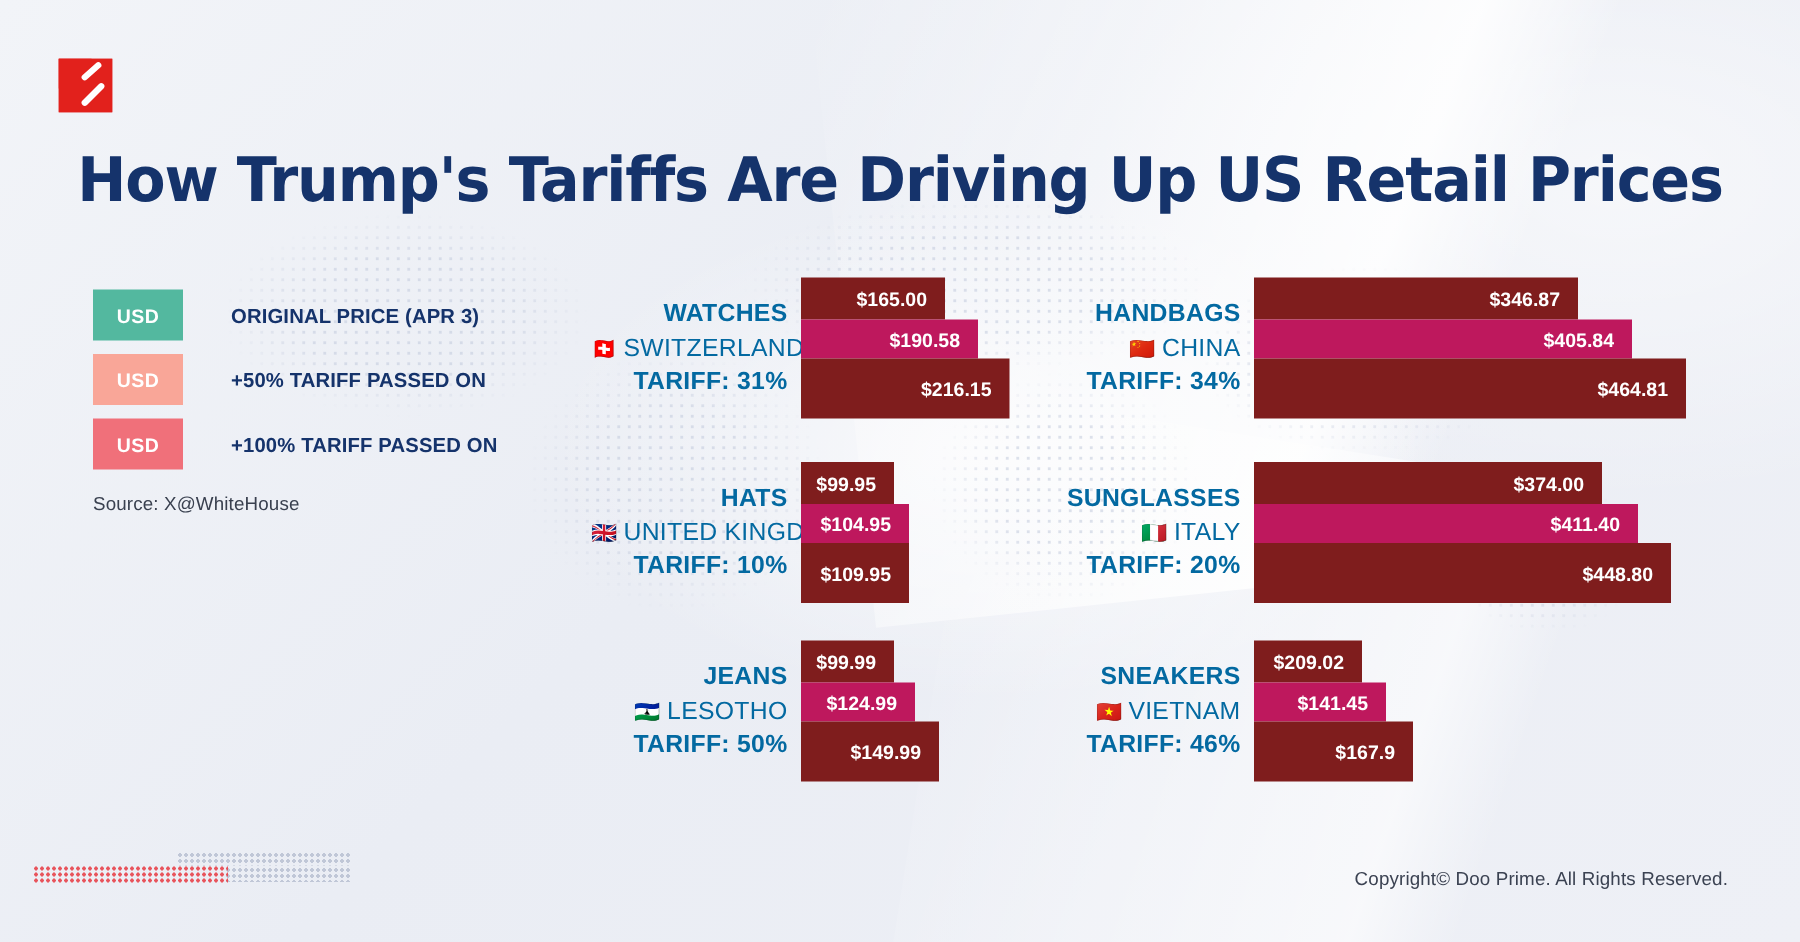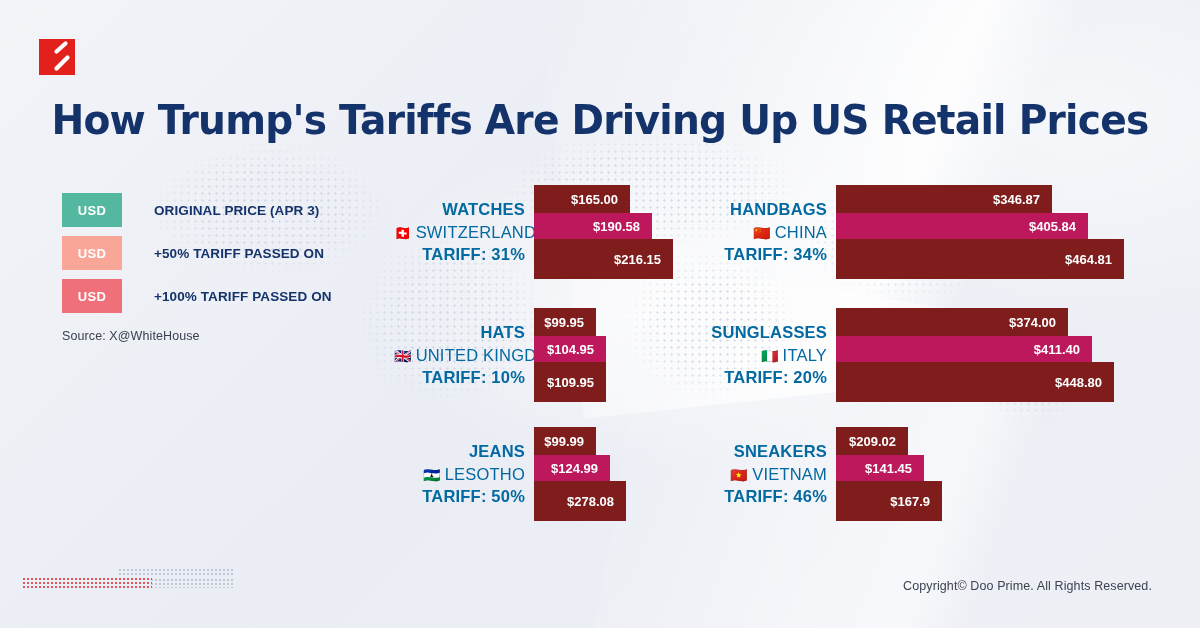--- a/index.html
+++ b/index.html
@@ -308,21 +308,21 @@
         <div class="g-tariff">TARIFF: 50%</div>
       </div>
       <div class="bars">
         <div class="bar b0" style="width: 62px; height: 28px;">
           <span>$99.99</span>
         </div>
         <div class="bar b1" style="width: 76px; height: 26px;">
           <span>$124.99</span>
         </div>
         <div class="bar b2" style="width: 92px; height: 40px;">
-          <span>$278.08</span>
+          <span>$149.99</span>
         </div>
       </div>
     </div>
     <div class="group" style="left: 696px; top: 185px;">
       <div class="group-labels" style="width: 140px;">
         <div class="g-product">HANDBAGS</div>
         <div class="g-country"><span class="g-flag">🇨🇳</span><span>CHINA</span></div>
         <div class="g-tariff">TARIFF: 34%</div>
       </div>
       <div class="bars">

